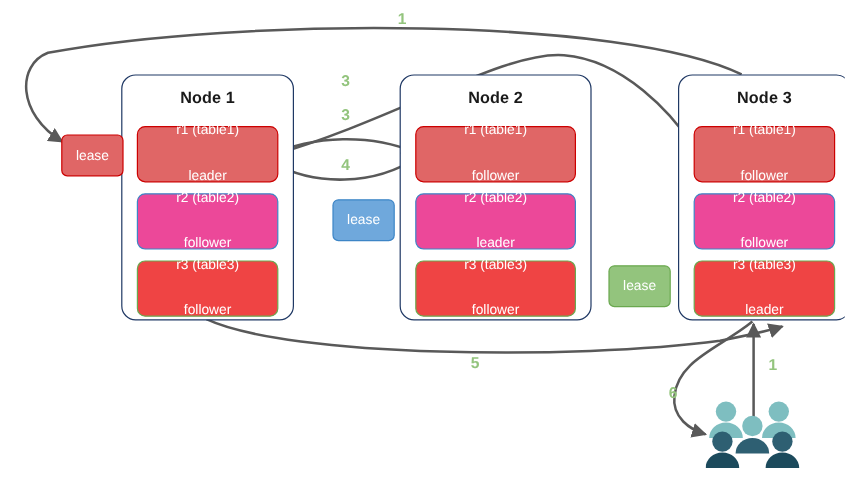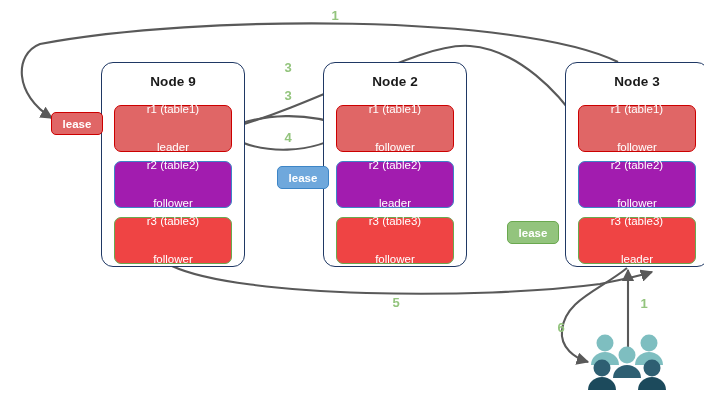--- a/index.html
+++ b/index.html
@@ -51,35 +51,34 @@
     flex-direction: column;
     align-items: center;
     justify-content: center;
     line-height: 1.18;
     font-size: 11.5px;
     color: #ffffff;
   }
   .replica .r-name { display: block; }
   .replica .r-role { display: block; margin-top: 24px; }
   .replica.red    { background: #e06666; border: 1.6px solid #cc0000; }
-  .replica.blue   { background: #a21caf; border: 1.6px solid #3d85c6; }
+  .replica.blue   { background: #ec4899; border: 1.6px solid #3d85c6; }
   .replica.green  { background: #ef4444; border: 1.6px solid #6aa84f; }
 
   .lease-badge {
     position: absolute;
     box-sizing: border-box;
-    height: 23px;
+    height: 35px;
     border-radius: 5px;
     display: flex;
     align-items: center;
     justify-content: center;
     font-size: 11.5px;
     color: #ffffff;
     z-index: 4;
-    font-weight: bold;
   }
   .lease-badge.red   { background: #e06666; border: 1.6px solid #cc0000; }
   .lease-badge.blue  { background: #6fa8dc; border: 1.6px solid #3d85c6; }
   .lease-badge.green { background: #93c47d; border: 1.6px solid #6aa84f; }
 
   .step-label {
     position: absolute;
     font-size: 13px;
     font-weight: bold;
     color: #93c47d;
@@ -124,38 +123,38 @@
   <div class="step-label" style="left:278px; top:130px; width:20px;">4</div>
   <div class="step-label" style="left:386px; top:295px; width:20px;">5</div>
   <div class="step-label" style="left:634px; top:296px; width:20px;">1</div>
   <div class="step-label" style="left:551px; top:320px; width:20px;">6</div>
 
   <div class="lease-badge red" style="left:51px; top:112px; width:52px;">lease</div>
   <div class="lease-badge blue" style="left:277px; top:166px; width:52px;">lease</div>
   <div class="lease-badge green" style="left:507px; top:221px; width:52px;">lease</div>
 
   <div class="node-card" style="left:101px; top:62px; width:144px; height:205px;">
-    <div class="node-title">Node 9</div>
+    <div class="node-title">Node 1</div>
     <div class="replica-list">
       <div class="replica red">
         <span class="r-name">r1 (table1)</span>
         <span class="r-role">leader</span>
       </div>
       <div class="replica blue">
         <span class="r-name">r2 (table2)</span>
         <span class="r-role">follower</span>
       </div>
       <div class="replica green">
         <span class="r-name">r3 (table3)</span>
         <span class="r-role">follower</span>
       </div>
     </div>
   </div>
 
-  <div class="node-card" style="left:323px; top:62px; width:144px; height:205px;">
+  <div class="node-card" style="left:333px; top:62px; width:160px; height:205px;">
     <div class="node-title">Node 2</div>
     <div class="replica-list">
       <div class="replica red">
         <span class="r-name">r1 (table1)</span>
         <span class="r-role">follower</span>
       </div>
       <div class="replica blue">
         <span class="r-name">r2 (table2)</span>
         <span class="r-role">leader</span>
       </div>

